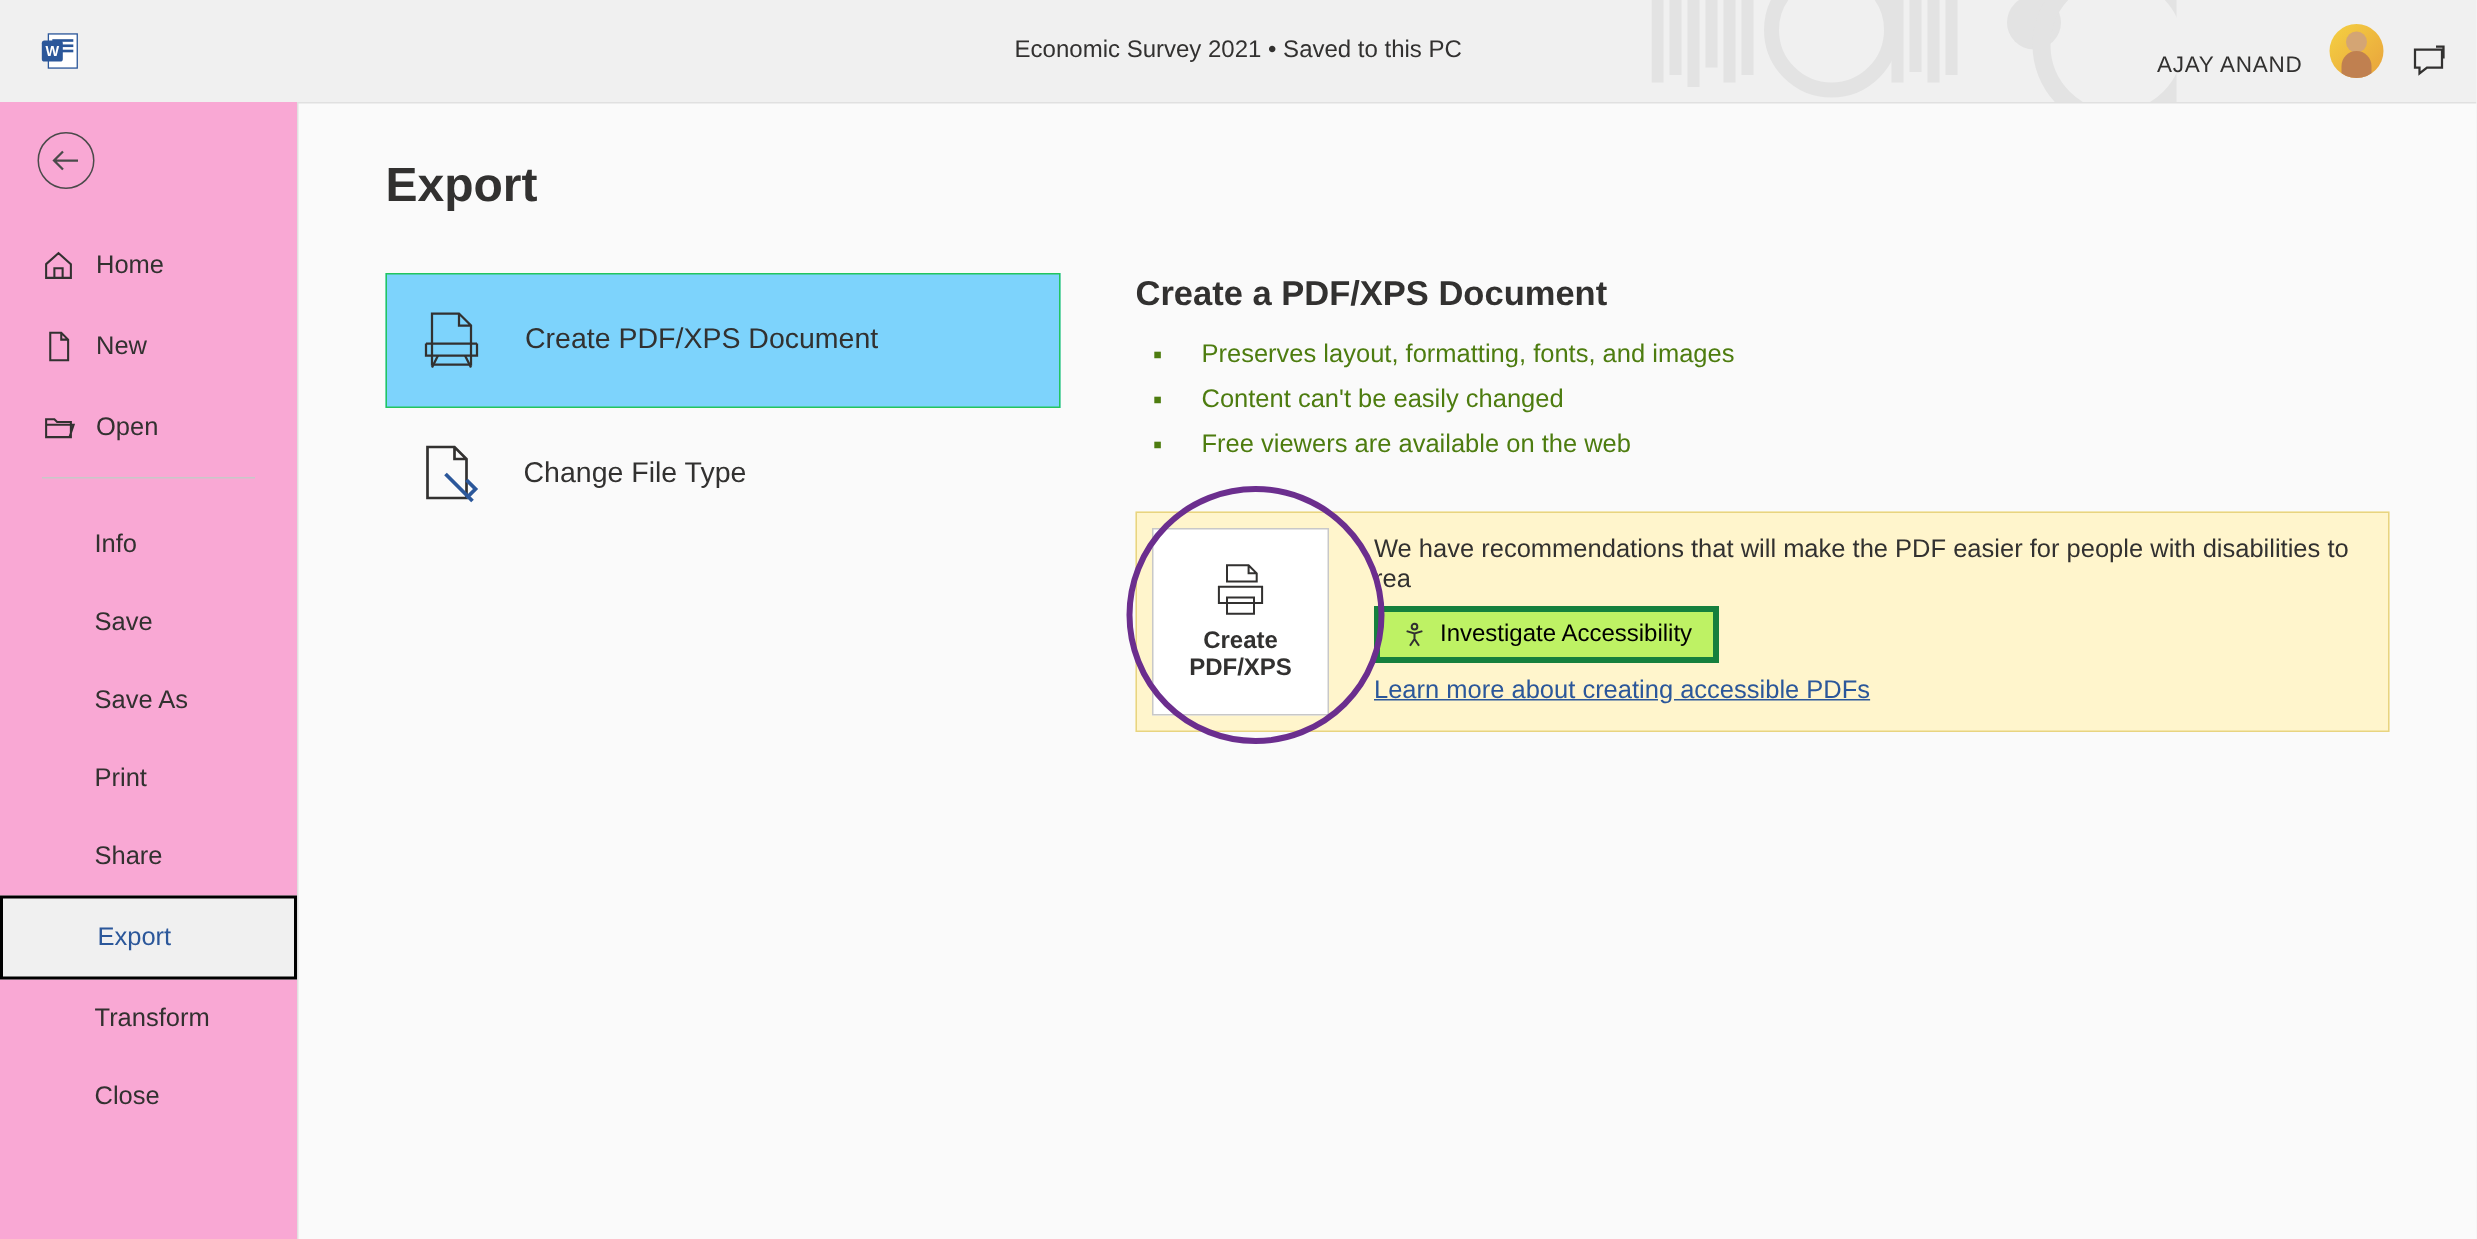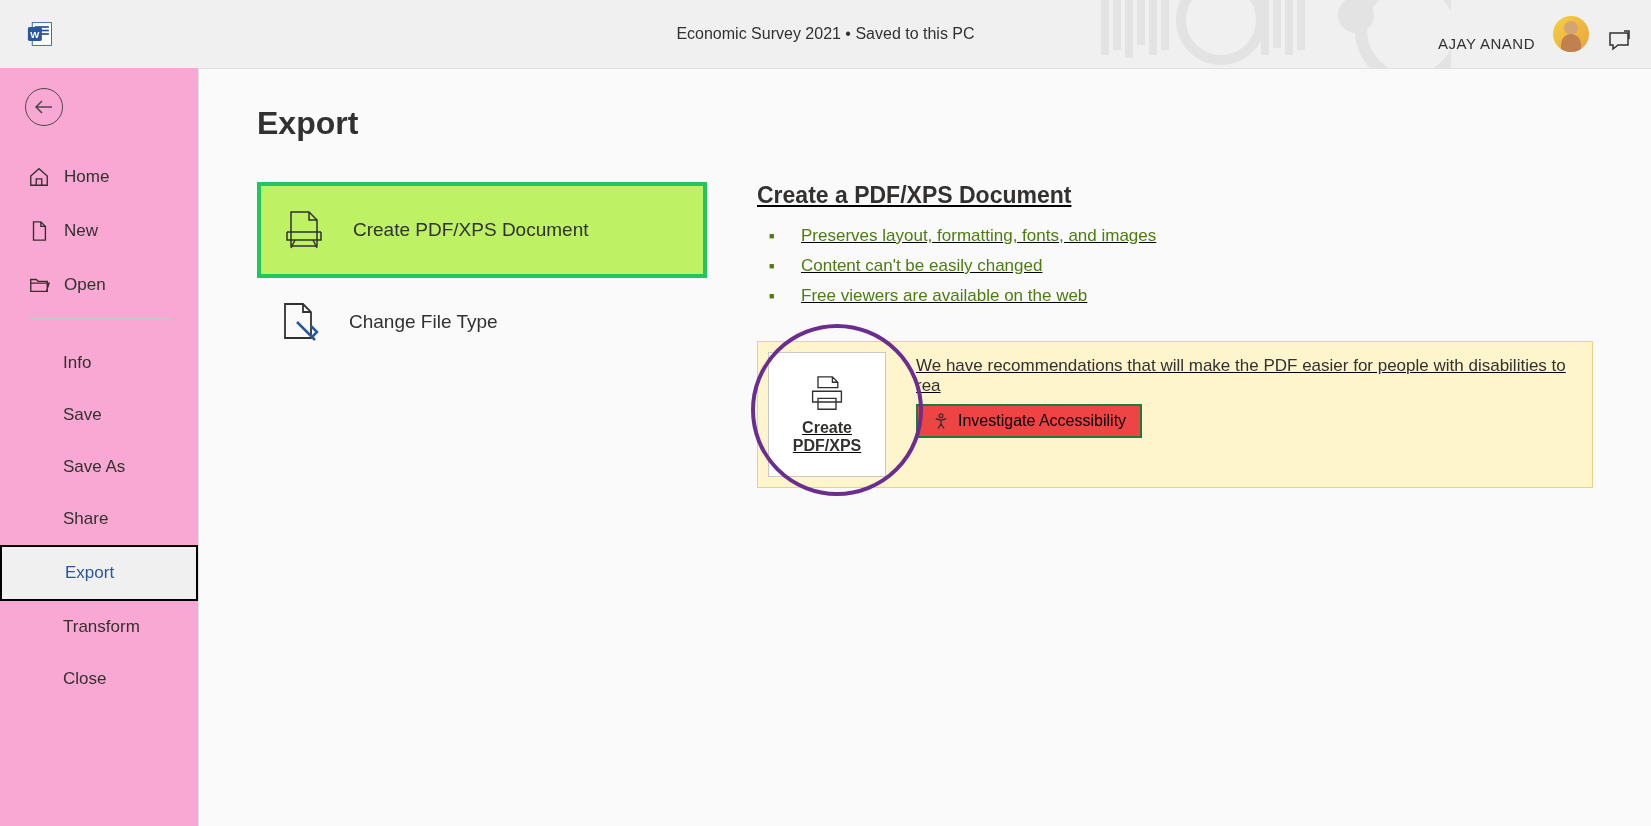--- a/index.html
+++ b/index.html
@@ -158,30 +158,29 @@
     .export-option {
       display: flex;
       align-items: center;
       padding: 24px 20px;
       gap: 28px;
       cursor: pointer;
       font-size: 19px;
       color: #323130;
     }
     .export-option.selected {
-      background: #bef264;
-      border: 4px solid #22c55e;
+      background: #7dd3fc;
+      border: 1px solid #22c55e;
     }
     .export-icon {
       width: 44px;
       height: 40px;
     }
     .detail-section {
       flex: 1;
-      text-decoration: underline;
     }
     .detail-title {
       font-size: 23px;
       font-weight: 600;
       color: #323130;
       margin-bottom: 12px;
     }
     .detail-list {
       list-style: none;
       padding-left: 12px;
@@ -242,22 +241,22 @@
     .accessibility-text {
       font-size: 17px;
       color: #323130;
       margin-bottom: 8px;
     }
     .investigate-btn {
       display: inline-flex;
       align-items: center;
       gap: 8px;
       padding: 6px 14px;
-      background: #ef4444;
-      border: 2px solid #15803d;
+      background: #bef264;
+      border: 4px solid #15803d;
       font-size: 16px;
       cursor: pointer;
       margin-bottom: 8px;
     }
     .learn-link {
       color: #2b579a;
       text-decoration: underline;
       font-size: 17px;
       cursor: pointer;
     }
@@ -337,20 +336,23 @@
     <div class="nav-item sub">
       <span>Info</span>
     </div>
     <div class="nav-item sub">
       <span>Save</span>
     </div>
     <div class="nav-item sub">
       <span>Save As</span>
     </div>
     <div class="nav-item sub">
+      <span>Print</span>
+    </div>
+    <div class="nav-item sub">
       <span>Share</span>
     </div>
     <div class="nav-item sub active">
       <span>Export</span>
     </div>
     <div class="nav-item sub">
       <span>Transform</span>
     </div>
     <div class="nav-item sub">
       <span>Close</span>
@@ -401,18 +403,21 @@
           </button>
           <div class="accessibility-content">
             <p class="accessibility-text">We have recommendations that will make the PDF easier for people with disabilities to rea</p>
             <button class="investigate-btn">
               <svg width="18" height="18" viewBox="0 0 24 24" fill="none" stroke="#323130" stroke-width="1.8">
                 <circle cx="12" cy="5" r="2.5"></circle>
                 <path d="M5 9 L12 11 L19 9 M12 11 V16 M12 16 L8 22 M12 16 L16 22"></path>
               </svg>
               <span>Investigate Accessibility</span>
             </button>
+            <div>
+              <a class="learn-link">Learn more about creating accessible PDFs</a>
+            </div>
           </div>
         </div>
       </div>
     </div>
   </div>
 </div>
 
 </body></html>

